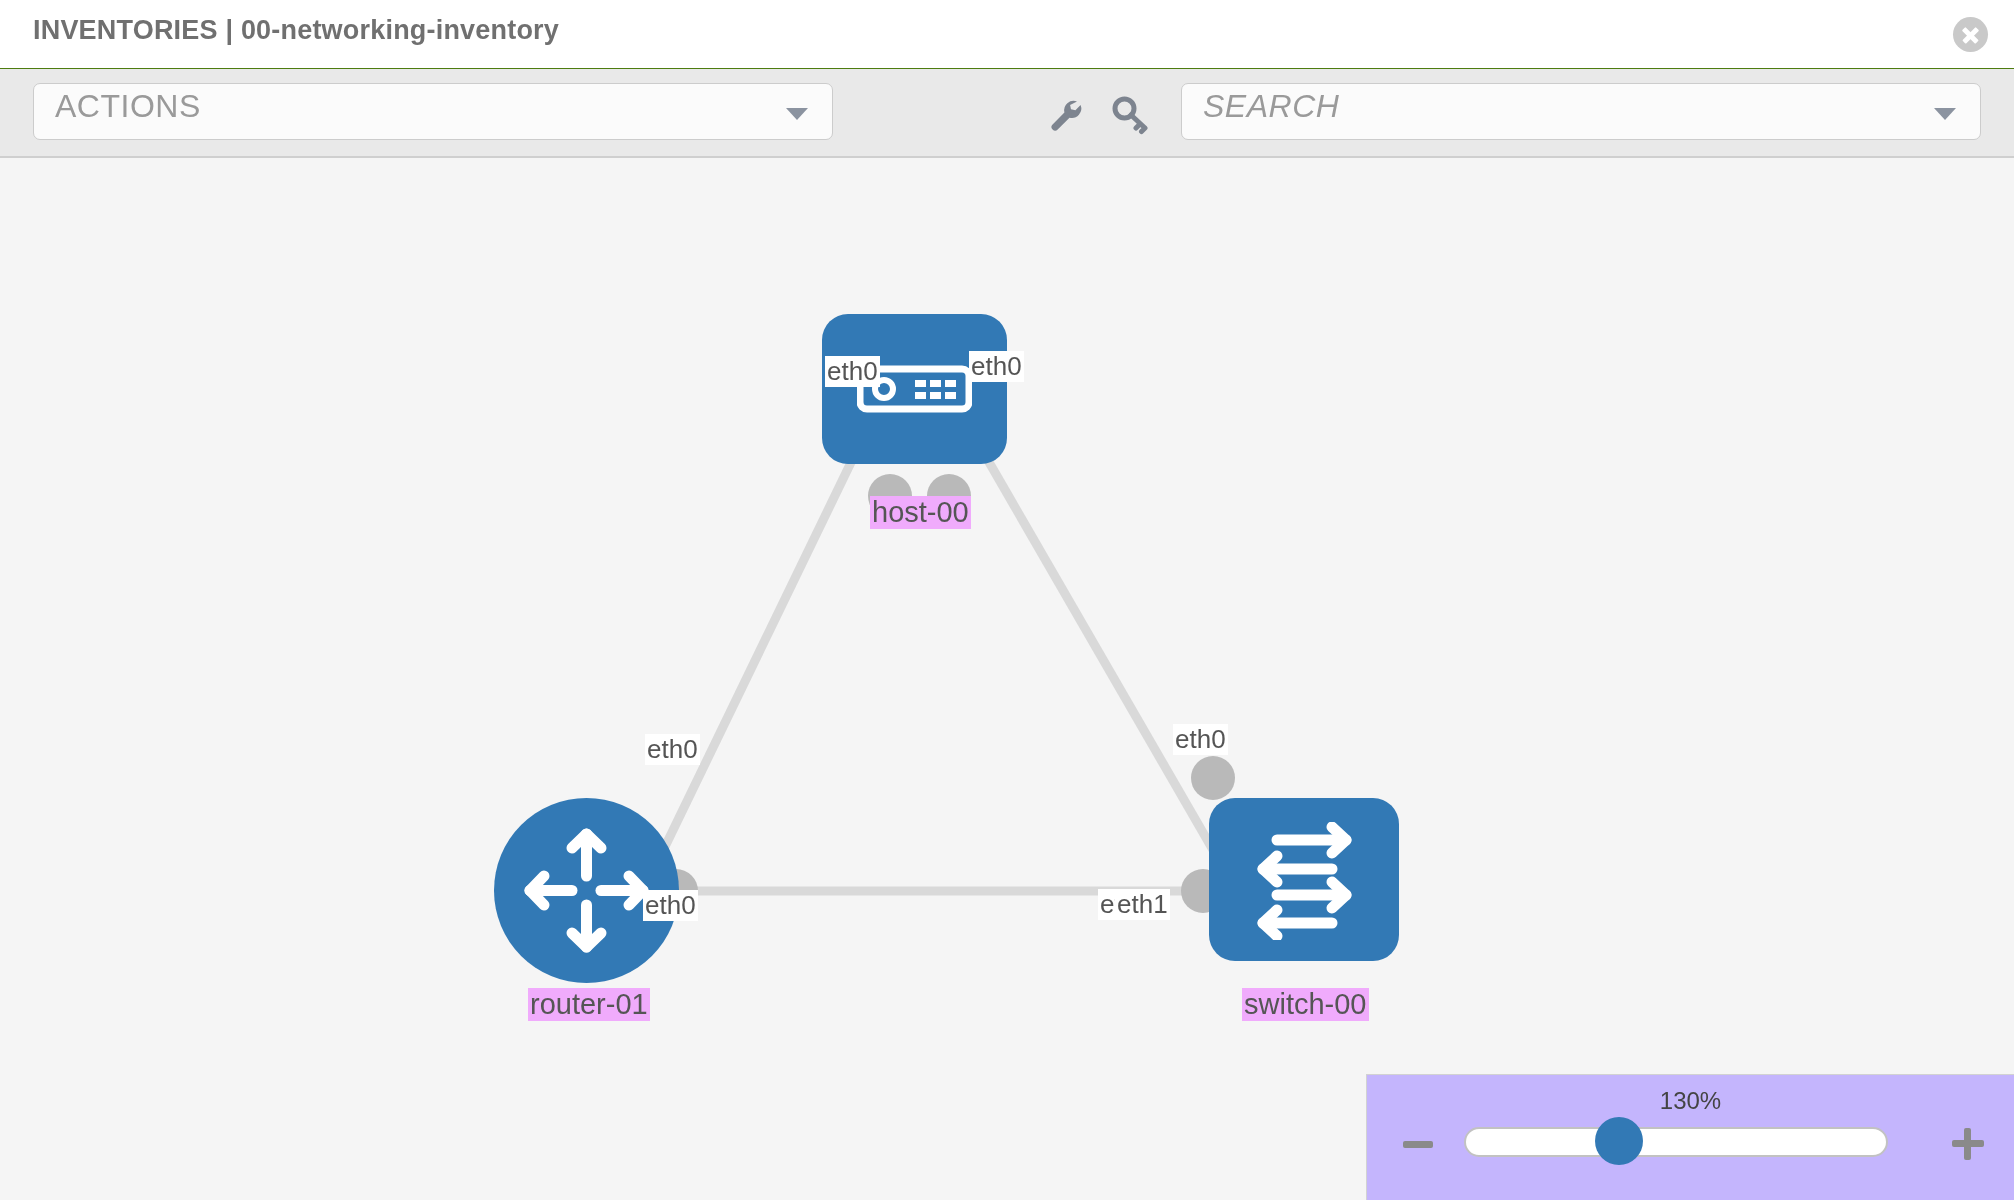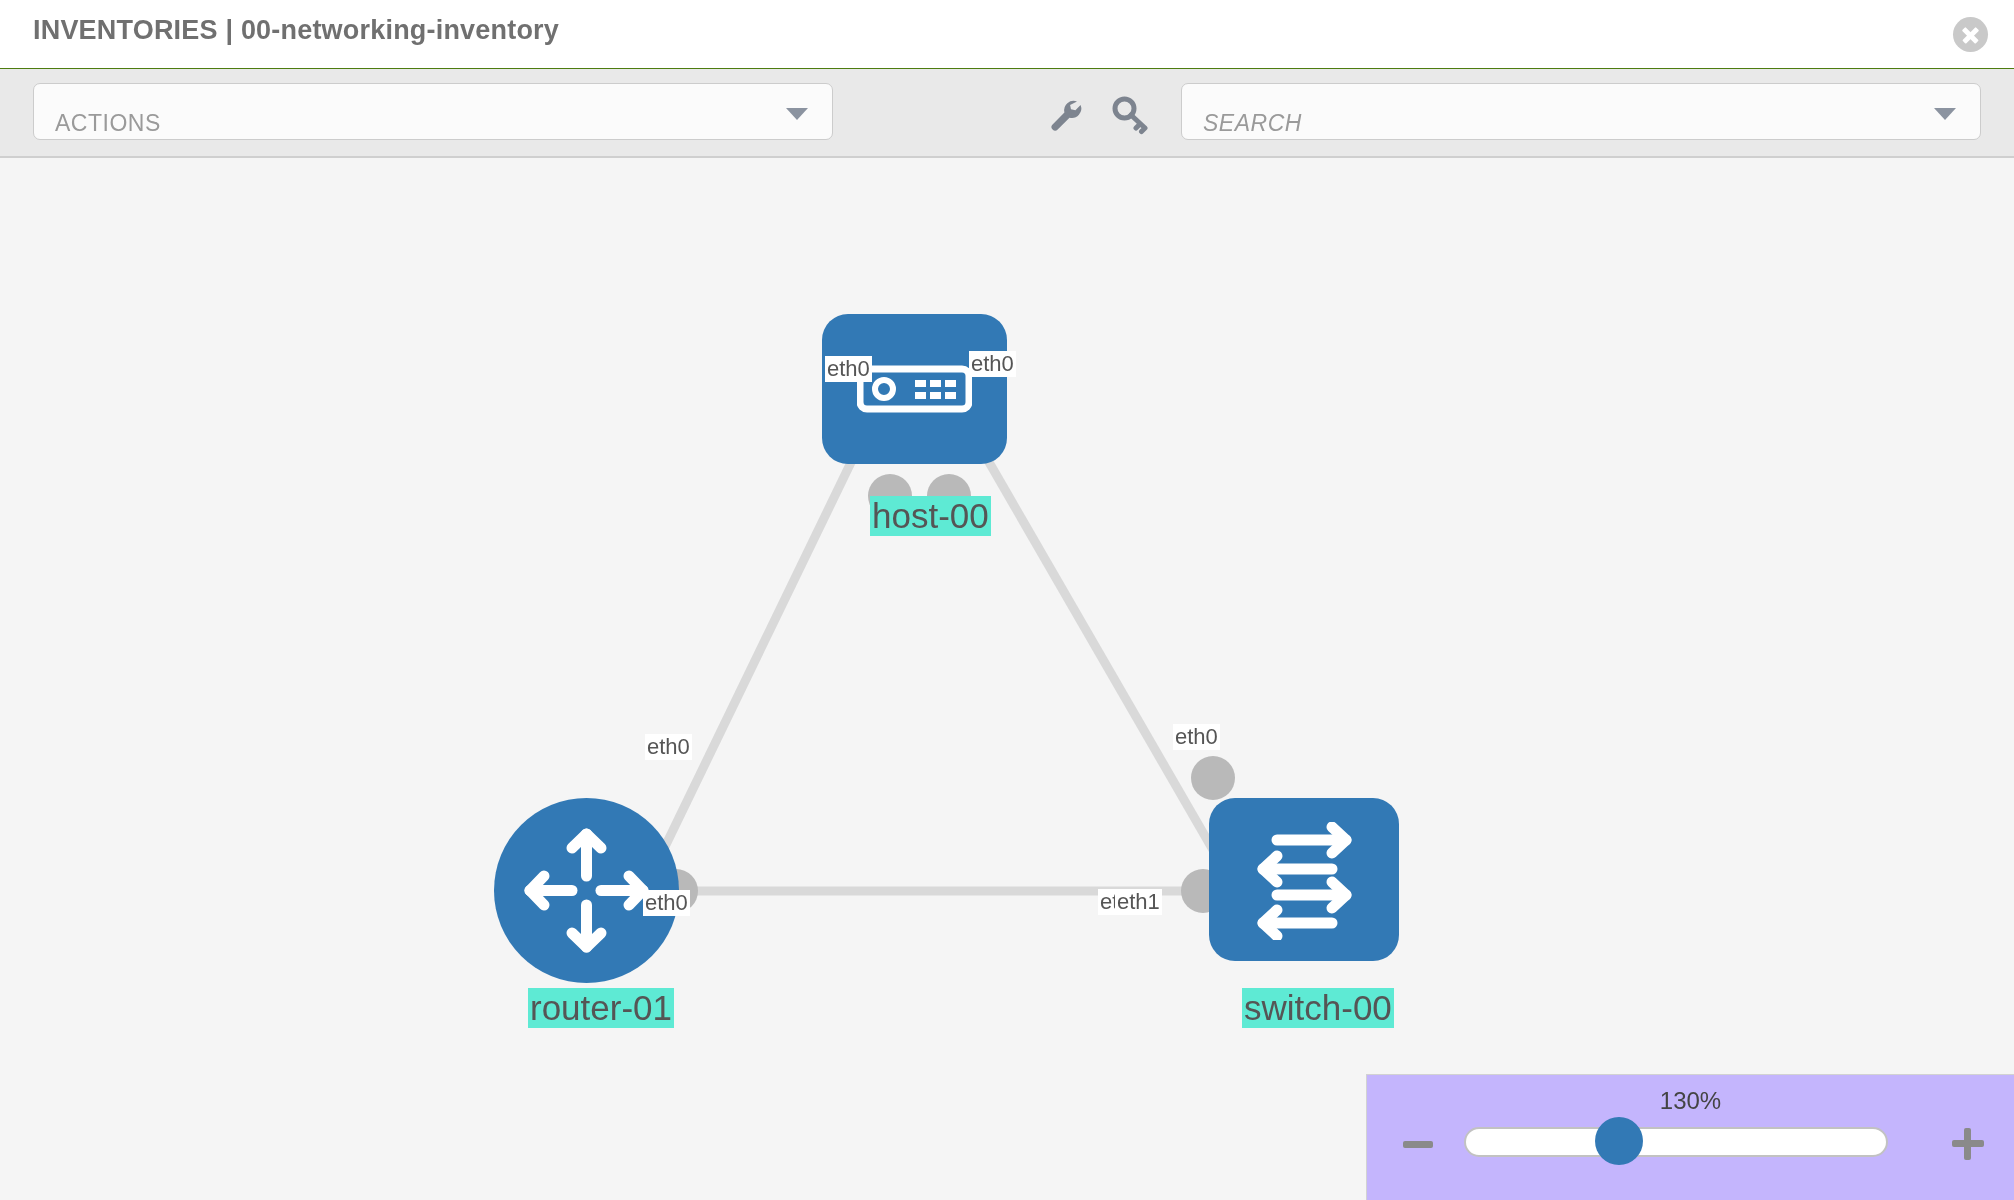--- a/index.html
+++ b/index.html
@@ -46,22 +46,22 @@
     position:absolute;
     background:#fbfbfb;
     border:1px solid #cccccc;
     border-radius:7px;
     box-sizing:border-box;
     cursor:pointer;
   }
   .actions-select{left:33px;top:14px;width:800px;height:57px;}
   .search-select{left:1181px;top:14px;width:800px;height:57px;font-style:italic;}
   .select-label{
-    position:absolute;left:21px;top:26px;
-    font-size:23px;color:#9a9a9a;letter-spacing:.5px;
+    position:absolute;left:21px;top:4px;
+    font-size:32px;color:#9a9a9a;letter-spacing:.5px;
   }
   .caret{
     position:absolute;right:24px;top:24px;
     width:0;height:0;
     border-left:11px solid transparent;
     border-right:11px solid transparent;
     border-top:12px solid #8b93a0;
   }
   .tool-icon{
     position:absolute;top:26px;width:40px;height:40px;cursor:pointer;
@@ -81,40 +81,40 @@
   .node-shape{
     position:absolute;left:0;top:0;
     background:#3279b5;
   }
   .shape-rounded{width:185px;height:150px;border-radius:26px;}
   .shape-circle{width:185px;height:185px;border-radius:50%;}
   .shape-square{width:190px;height:163px;border-radius:26px;}
 
   .node-label{
     position:absolute;
-    font-size:35px;color:#555555;
-    background:#5eead4;
+    font-size:29px;color:#555555;
+    background:#f0abfc;
     white-space:nowrap;
     padding:0 2px;
   }
 
   .port{
     position:absolute;
     width:44px;height:44px;border-radius:50%;
     background:#b9b9b9;
   }
 
   .edge-label{
     position:absolute;
     font-size:23px;color:#555555;
     background:#ffffff;
     white-space:nowrap;
     padding:0 2px;
   }
-  .edge-label.small{font-size:22px;}
+  .edge-label.small{font-size:26px;}
 
   
   .zoom-panel{
     position:absolute;right:0;bottom:0;
     width:648px;height:126px;
     background:#c4b5fd;
     border:1px solid #d2d2d2;
     border-right:none;border-bottom:none;
     box-sizing:border-box;
   }

